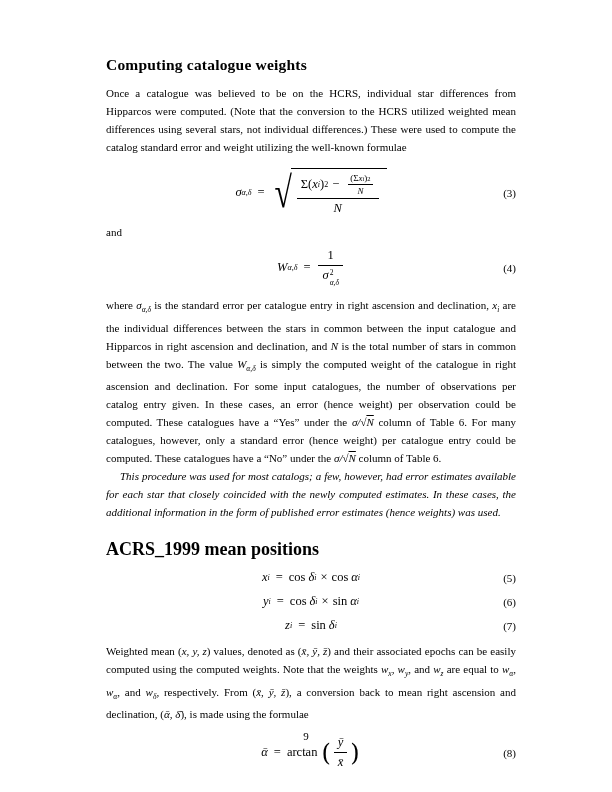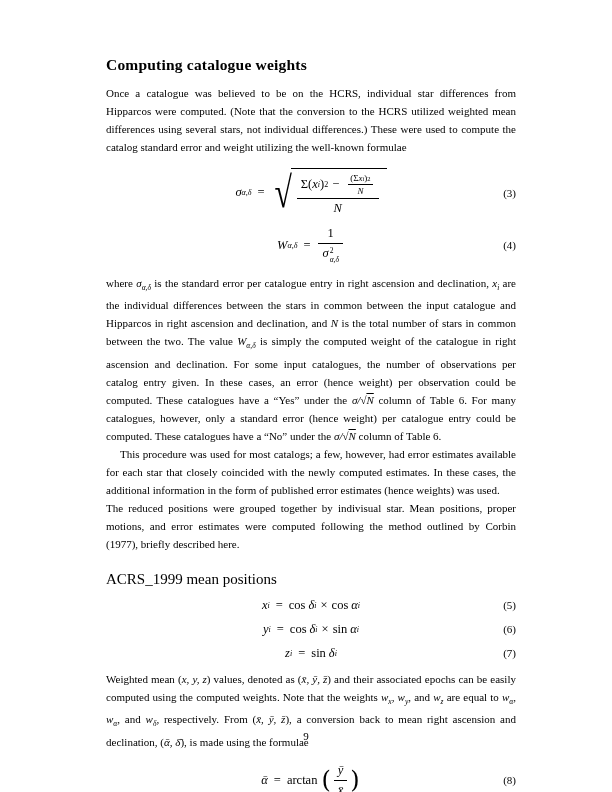--- a/index.html
+++ b/index.html
@@ -4,23 +4,23 @@
 <style>
   html,body{margin:0;padding:0;background:#e8e8e8;}
   .page{
     width:612px;height:792px;background:#ffffff;position:relative;
     font-family:"Liberation Serif","DejaVu Serif",serif;color:#000;
     margin:0 auto;overflow:hidden;
   }
   .content{position:absolute;left:106px;top:56px;width:410px;}
   h1.sec{font-size:15.5px;font-weight:bold;margin:0 0 10px 0;letter-spacing:.2px;}
   h1.sec2{margin-top:20px;}
-  h2.subsec{font-size:15px;font-weight:normal;margin:18px 0 10px 0;}
+  h2.subsec{font-size:18px;font-weight:bold;margin:18px 0 10px 0;}
   p.body{font-size:11px;line-height:18px;text-align:justify;margin:0;}
-  p.indent{text-indent:14px;}
+  p.indent{text-indent:14px;font-style:italic;}
   p.lead{margin-bottom:4px;}
   .connector{font-size:11px;line-height:14.3px;margin:2px 0;}
   
   .it{font-style:italic;}
   .ssub{font-size:7.5px;vertical-align:-2.5px;}
   .sov{text-decoration:overline;}
   
   .eq{position:relative;display:flex;justify-content:center;align-items:center;
       font-size:12.5px;margin:9px 0;}
   .eq-tall{margin:12px 0 8px;}
@@ -93,20 +93,21 @@
             </span>
             <span class="fden">
               <span class="v">N</span>
             </span>
           </span>
         </span>
       </span>
       <span class="eqno">(3)</span>
     </div>
 
+    <div class="connector">and</div>
 
     <div class="eq">
       <span class="v">W</span>
         <span class="esub">α,δ</span>
       <span class="rel">=</span>
       <span class="frac">
         <span class="fnum">
           <span>1</span>
         </span>
         <span class="fden">
@@ -117,21 +118,20 @@
           </span>
         </span>
       </span>
       <span class="eqno">(4)</span>
     </div>
 
     <p class="body"><span>where </span><span class="it">σ</span><span class="it ssub">α,δ</span><span> is the standard error per catalogue entry in right ascension and declination, </span><span class="it">x</span><span class="it ssub">i</span><span> are the individual differences between the stars in common between the input catalogue and Hipparcos in right ascension and declination, and </span><span class="it">N</span><span> is the total number of stars in common between the two. The value </span><span class="it">W</span><span class="it ssub">α,δ</span><span> is simply the computed weight of the catalogue in right ascension and declination. For some input catalogues, the number of observations per catalog entry given. In these cases, an error (hence weight) per observation could be computed. These catalogues have a “Yes” under the </span><span class="it">σ/</span><span>√</span><span class="it sov">N</span><span> column of Table 6. For many catalogues, however, only a standard error (hence weight) per catalogue entry could be computed. These catalogues have a “No” under the </span><span class="it">σ/</span><span>√</span><span class="it sov">N</span><span> column of Table 6.</span></p>
     <p class="body indent"><span>This procedure was used for most catalogs; a few, however, had error estimates available for each star that closely coincided with the newly computed estimates. In these cases, the additional information in the form of published error estimates (hence weights) was used.</span></p>
 
 
-    <p class="body"><span>The reduced positions were grouped together by indivisual star.  Mean positions, proper motions, and error estimates were computed following the method outlined by Corbin (1977), briefly described here.</span></p>
 
     <h2 class="subsec">ACRS_1999 mean positions</h2>
 
 
     <div class="eq">
       <span class="v">x</span>
         <span class="esub">i</span>
       <span class="rel">=</span>
       <span class="fn">cos</span>
         <span class="v">δ</span>

